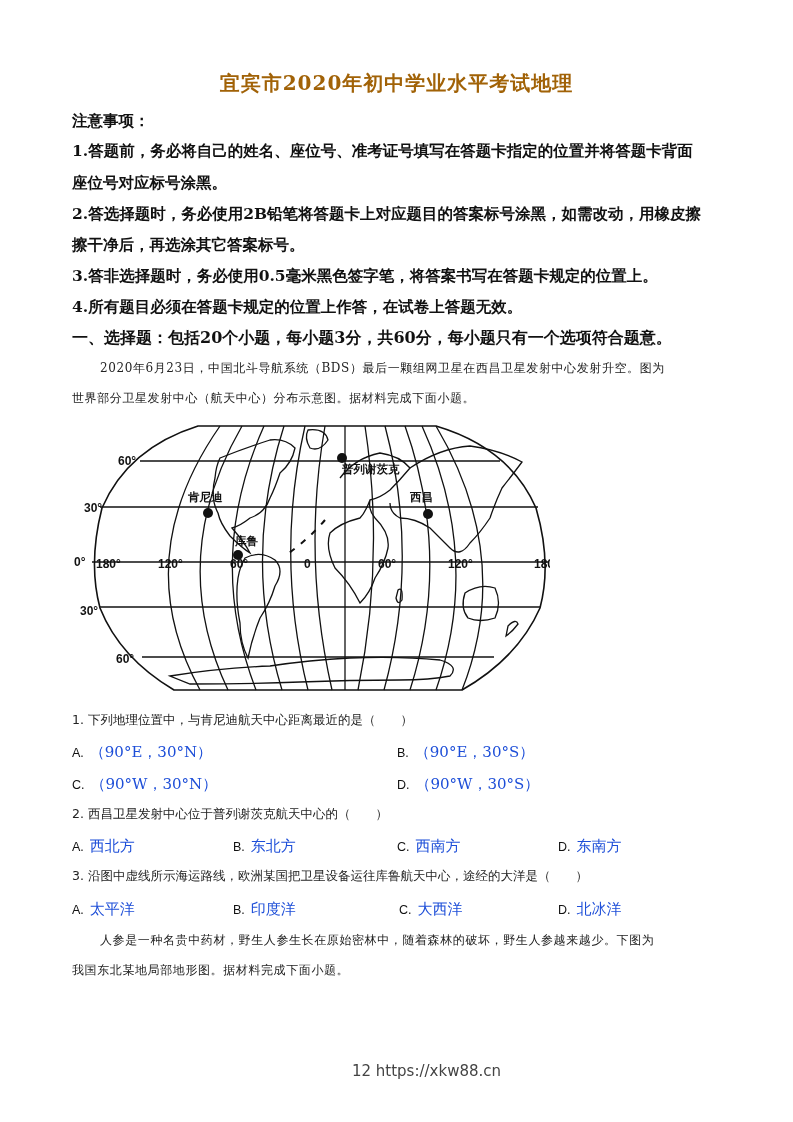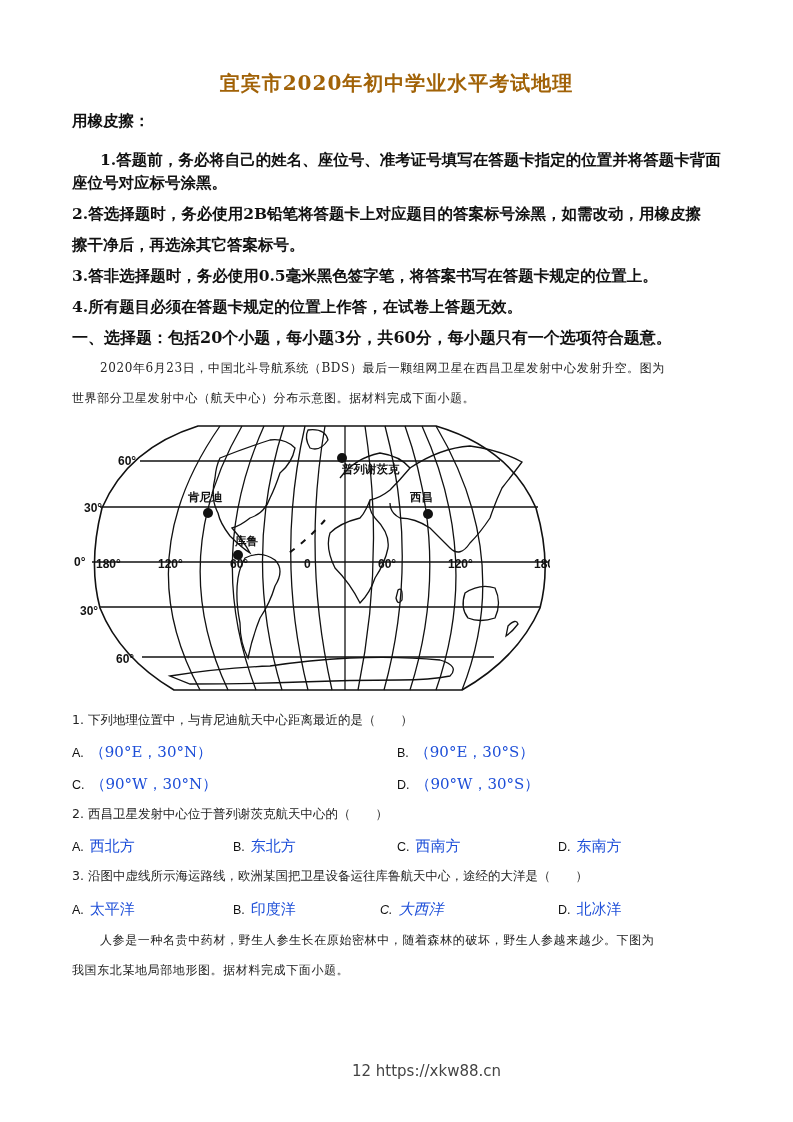--- a/index.html
+++ b/index.html
@@ -15,22 +15,22 @@
   .footer { left: 0; width: 793px; top: 1062px; text-align: center; font-family: "DejaVu Sans", sans-serif; font-size: 15px; color: #444; padding-left: 30px; }
   #map { position: absolute; left: 70px; top: 418px; }
   .map-label { font-family: "Liberation Sans", sans-serif; font-weight: bold; font-size: 12px; fill: #111; }
   .map-cn { font-family: "DejaVu Sans", sans-serif; font-weight: bold; font-size: 11.5px; fill: #111; }
 </style>
 </head>
 <body>
 
 <div class="abs title">宜宾市2020年初中学业水平考试地理</div>
 
-<div class="abs bold-line" style="top:111px;">用橡皮擦：</div>
-<div class="abs bold-line" style="top:150px;margin-left:28px;">1.答题前，务必将自己的姓名、座位号、准考证号填写在答题卡指定的位置并将答题卡背面</div>
+<div class="abs bold-line" style="top:111px;">注意事项：</div>
+<div class="abs bold-line" style="top:141px;">1.答题前，务必将自己的姓名、座位号、准考证号填写在答题卡指定的位置并将答题卡背面</div>
 <div class="abs bold-line" style="top:173px;">座位号对应标号涂黑。</div>
 <div class="abs bold-line" style="top:204px;">2.答选择题时，务必使用2B铅笔将答题卡上对应题目的答案标号涂黑，如需改动，用橡皮擦</div>
 <div class="abs bold-line" style="top:235px;">擦干净后，再选涂其它答案标号。</div>
 <div class="abs bold-line" style="top:266px;">3.答非选择题时，务必使用0.5毫米黑色签字笔，将答案书写在答题卡规定的位置上。</div>
 <div class="abs bold-line" style="top:297px;">4.所有题目必须在答题卡规定的位置上作答，在试卷上答题无效。</div>
 
 <div class="abs bold-line section-head" style="top:328px;">一、选择题：包括20个小题，每小题3分，共60分，每小题只有一个选项符合题意。</div>
 
 <div class="abs para" style="left:100px; top:360px;">2020年6月23日，中国北斗导航系统（BDS）最后一颗组网卫星在西昌卫星发射中心发射升空。图为</div>
 <div class="abs para" style="left:72px; top:390px;">世界部分卫星发射中心（航天中心）分布示意图。据材料完成下面小题。</div>
@@ -147,21 +147,21 @@
   <span class="opt-letter">D.</span><span class="opt-text">东南方</span>
 </div>
 
 <div class="abs q" style="left:72px; top:868px;text-align:right;">3. 沿图中虚线所示海运路线，欧洲某国把卫星设备运往库鲁航天中心，途经的大洋是（　　）</div>
 <div class="abs" style="left:72px; top:900px;">
   <span class="opt-letter">A.</span><span class="opt-text">太平洋</span>
 </div>
 <div class="abs" style="left:233px; top:900px;">
   <span class="opt-letter">B.</span><span class="opt-text">印度洋</span>
 </div>
-<div class="abs" style="left:380px; top:900px;font-style:italic;">
+<div class="abs" style="left:399px; top:900px;">
   <span class="opt-letter">C.</span><span class="opt-text">大西洋</span>
 </div>
 <div class="abs" style="left:558px; top:900px;">
   <span class="opt-letter">D.</span><span class="opt-text">北冰洋</span>
 </div>
 
 <div class="abs para" style="left:100px; top:932px;">人参是一种名贵中药材，野生人参生长在原始密林中，随着森林的破坏，野生人参越来越少。下图为</div>
 <div class="abs para" style="left:72px; top:962px;">我国东北某地局部地形图。据材料完成下面小题。</div>
 
 <div class="abs footer">12 https://xkw88.cn</div>

